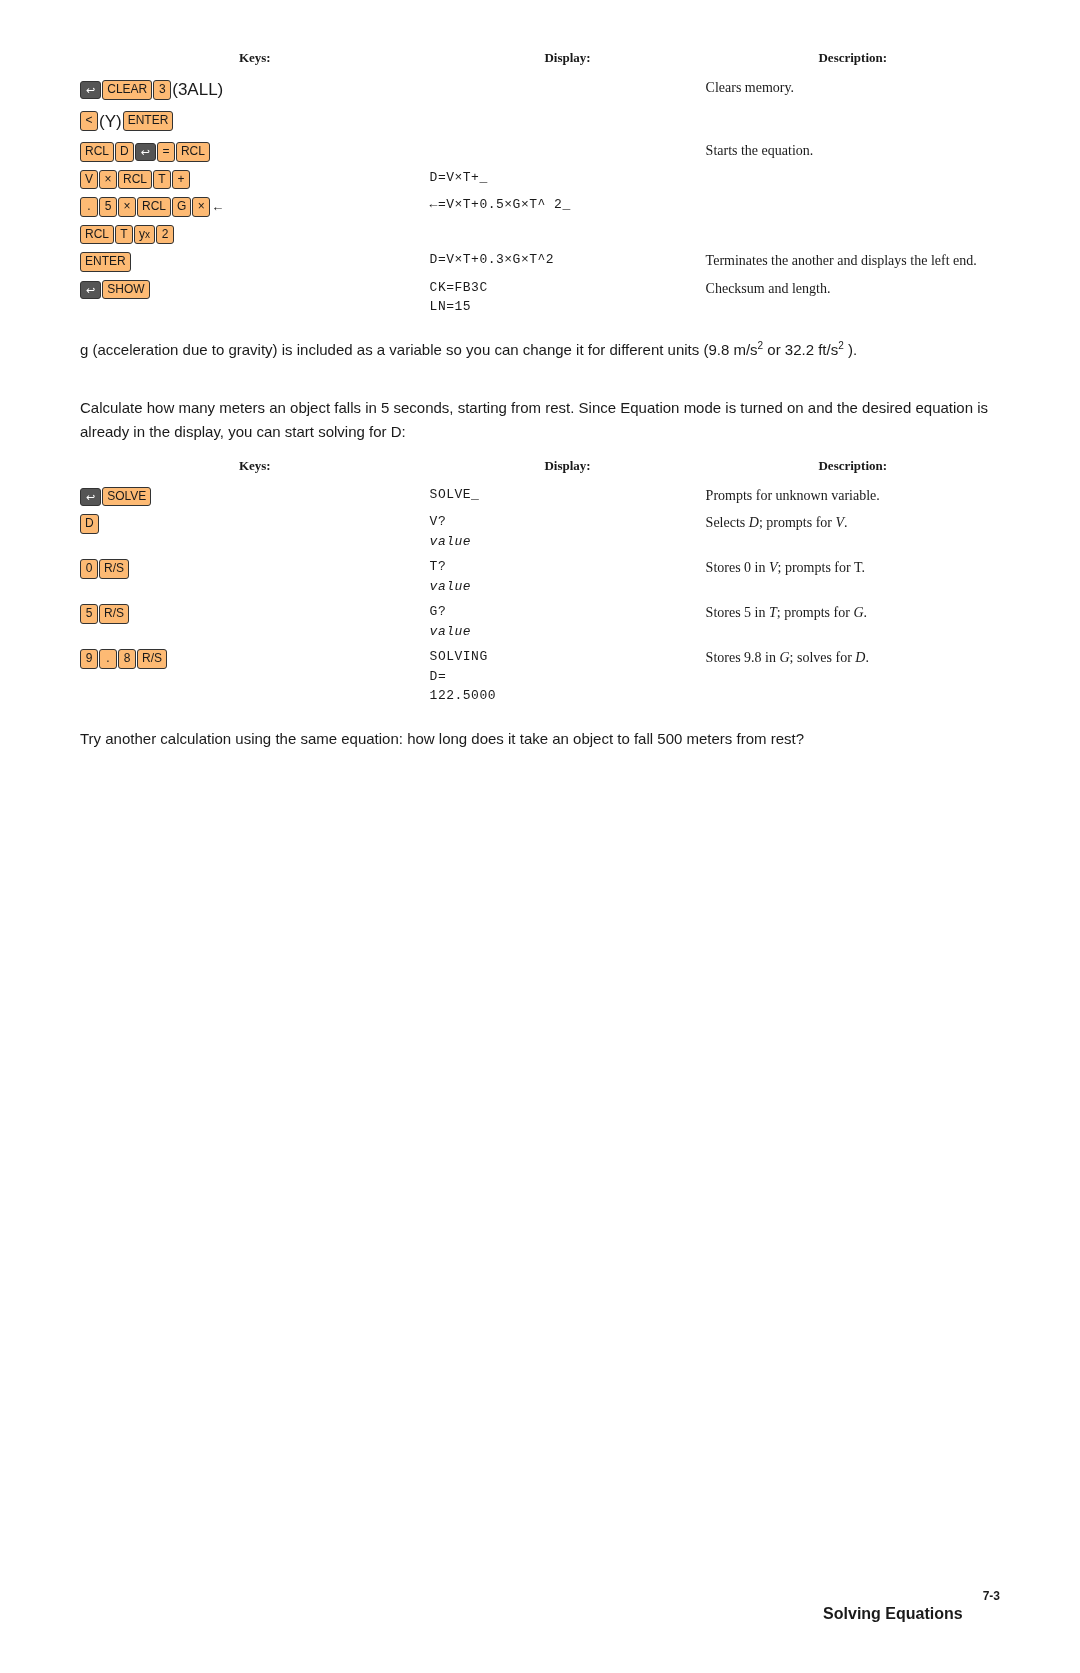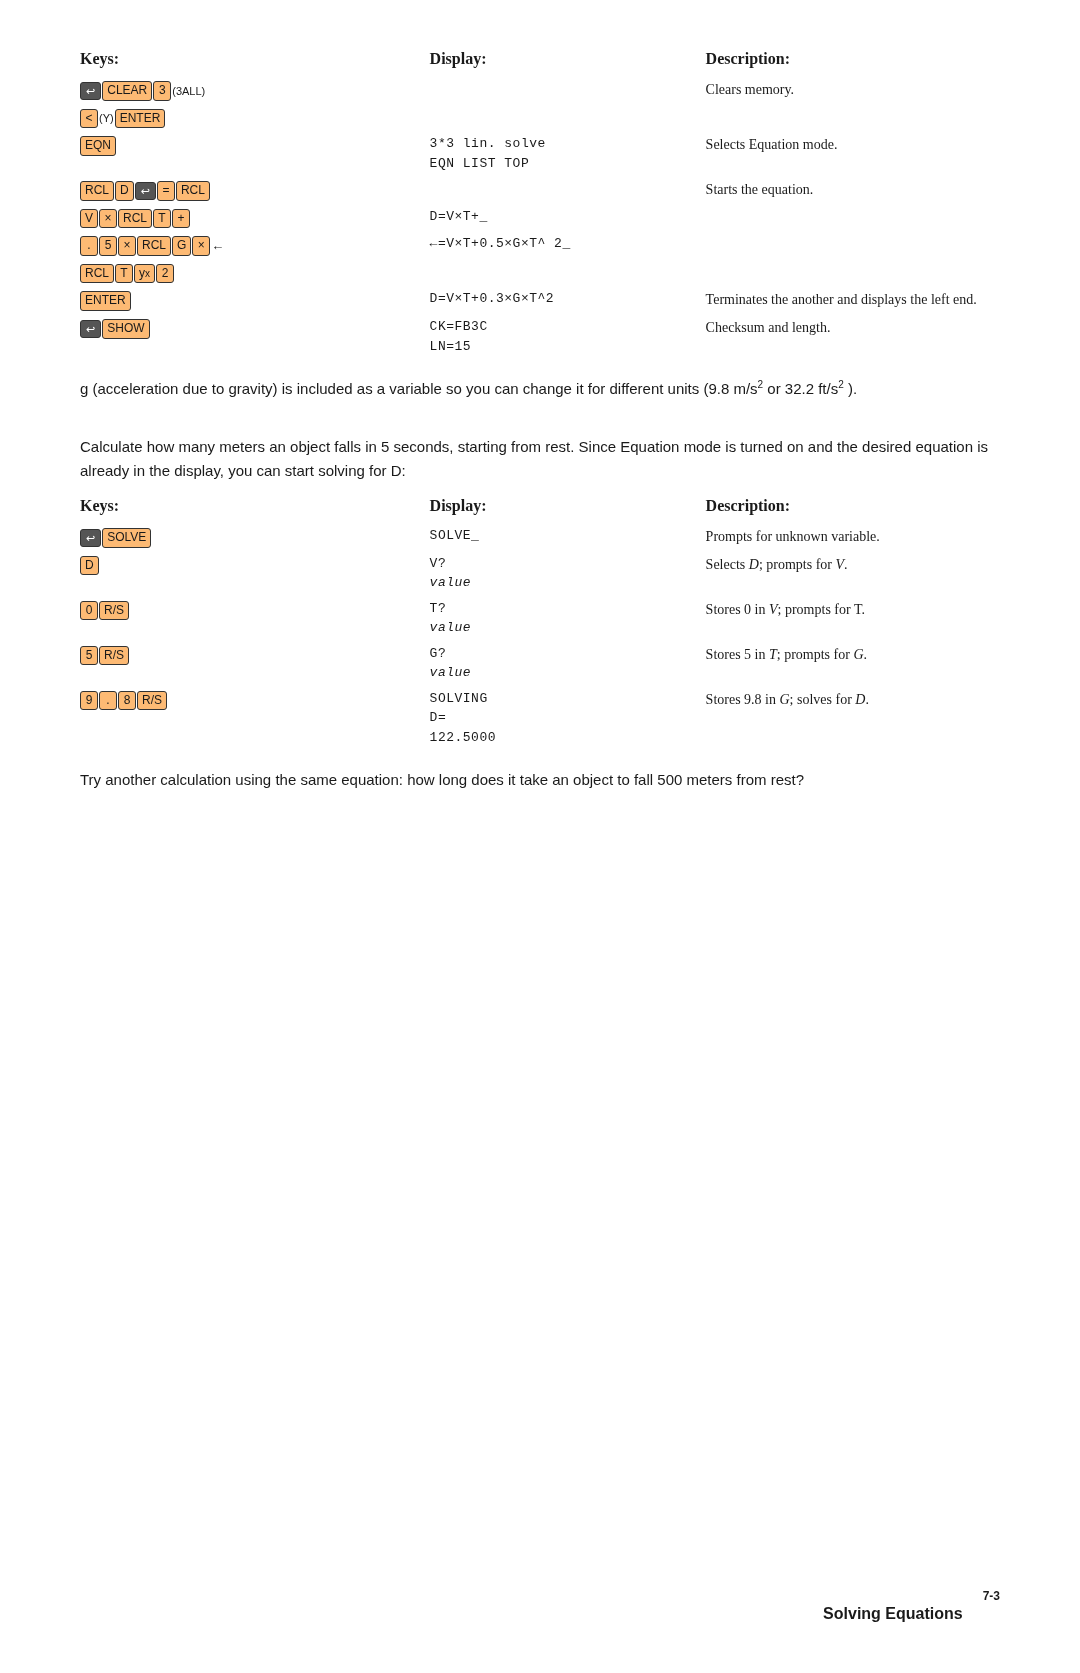--- a/index.html
+++ b/index.html
@@ -14,23 +14,23 @@
     }
 
     
     .keys-table {
       width: 100%;
       border-collapse: collapse;
       margin-bottom: 18px;
     }
     .keys-table th {
       font-weight: bold;
-      font-size: 16px;
+      font-size: 13px;
       padding-bottom: 8px;
-      text-align: left;
+      text-align: center;
     }
     .keys-table th:first-child { width: 38%; }
     .keys-table th:nth-child(2) { width: 30%; font-family: Liberation Serif, serif; }
     .keys-table th:nth-child(3) { width: 32%; }
 
     .keys-table td {
       vertical-align: top;
       padding: 3px 6px 3px 0;
       font-size: 14px;
       line-height: 1.5;
@@ -110,21 +110,21 @@
 
     
     .key-group {
       display: inline-flex;
       align-items: center;
       flex-wrap: wrap;
       gap: 1px;
       vertical-align: middle;
     }
     .paren-text {
-      font-size: 11px;
+      font-size: 17px;
       font-family: Arial, sans-serif;
     }
 
     .section-gap { height: 20px; }
 
     td.display-col .display-text {
       display: block;
     }
 
     .arrow-left {
@@ -163,30 +163,20 @@
         <span class="key-group">
           <span class="key-btn">&lt;</span>
           <span class="paren-text">(Y)</span>
           <span class="key-btn">ENTER</span>
         </span>
       </td>
       <td class="display-col"></td>
       <td class="desc-col"></td>
     </tr>
 
-    <tr>
-      <td class="keys-col">
-        <span class="key-btn">EQN</span>
-      </td>
-      <td class="display-col">
-        <span class="display-text">3*3 lin. solve</span>
-        <span class="display-text">EQN LIST TOP</span>
-      </td>
-      <td class="desc-col">Selects Equation mode.</td>
-    </tr>
 
     <tr>
       <td class="keys-col">
         <span class="key-group">
           <span class="key-btn">RCL</span>
           <span class="key-btn">D</span>
           <span class="key-btn shift-key">↩</span>
           <span class="key-btn">=</span>
           <span class="key-btn">RCL</span>
         </span>

